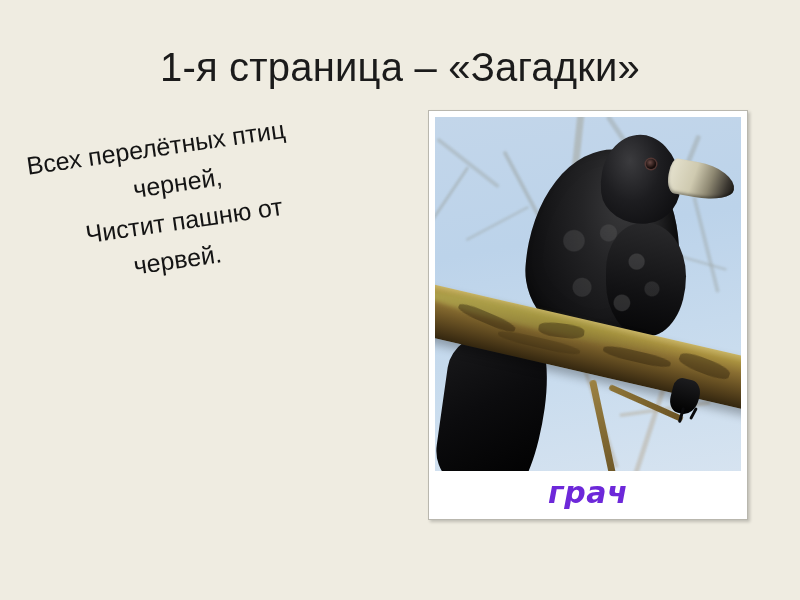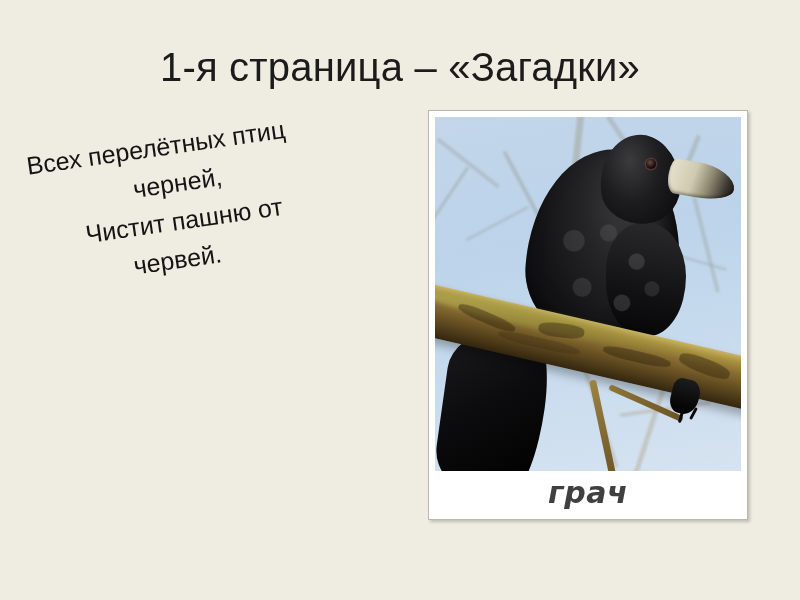--- a/index.html
+++ b/index.html
@@ -276,21 +276,21 @@
     height: 42px;
     background: #ffffff;
     display: flex;
     align-items: center;
     justify-content: center;
   }
   .caption-text {
     font-size: 30px;
     font-weight: 700;
     font-style: italic;
-    color: #404040;
+    color: #6d28d9;
     letter-spacing: 0.5px;
     font-family: "DejaVu Sans", "Liberation Sans", sans-serif;
   }
 </style>
 </head>
 <body>
 
 <div class="slide">
 
   <div class="slide-title">1-я страница – «Загадки»</div>

